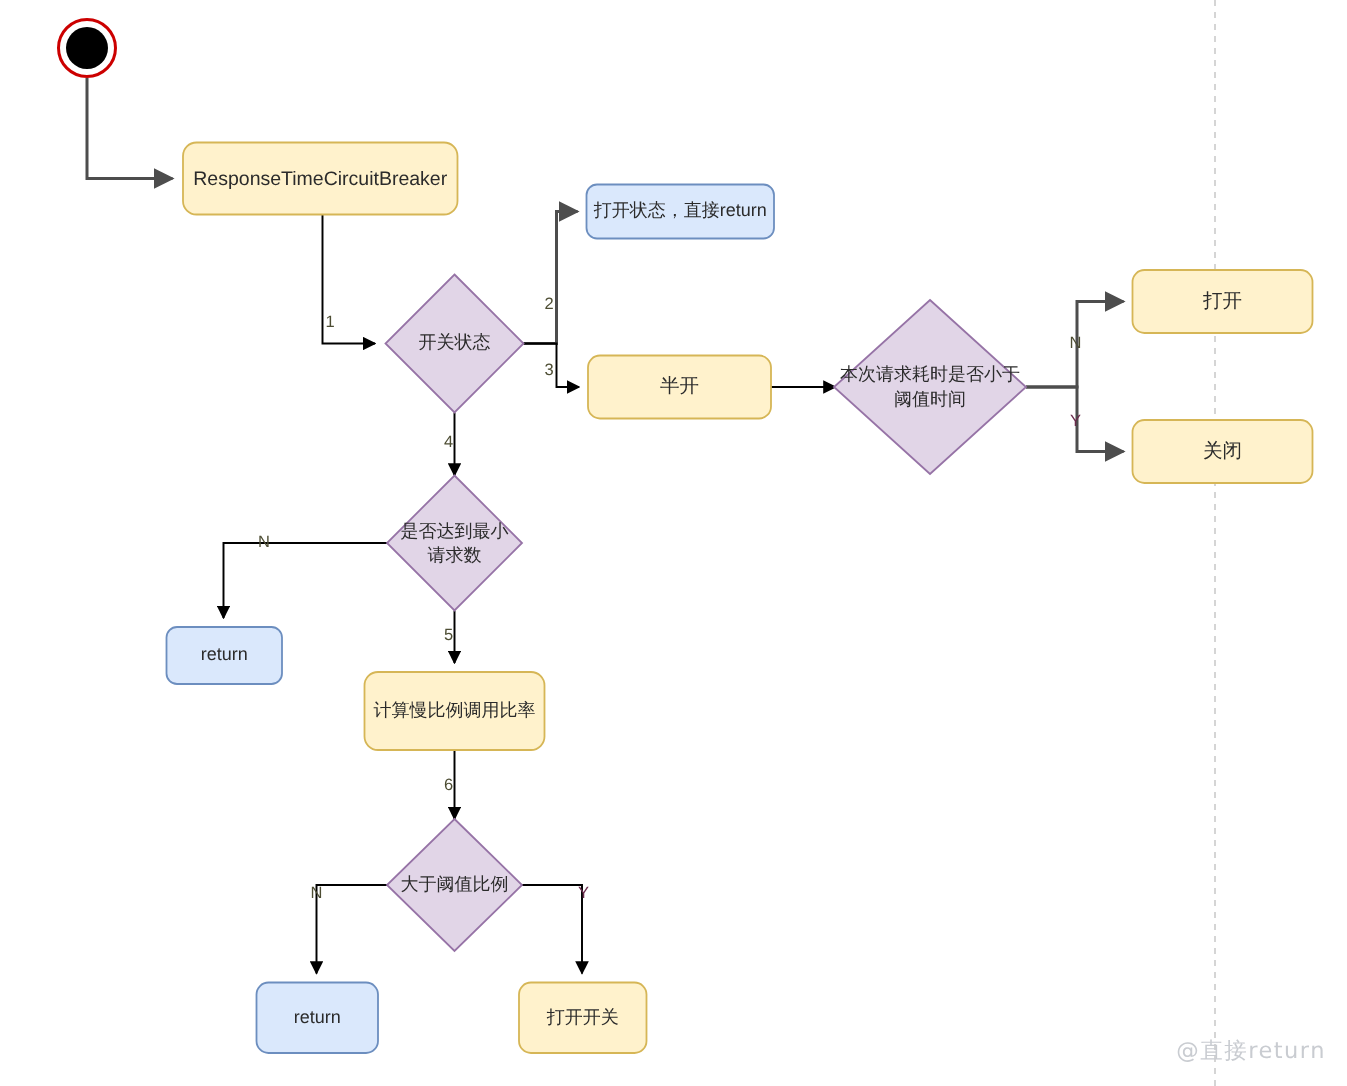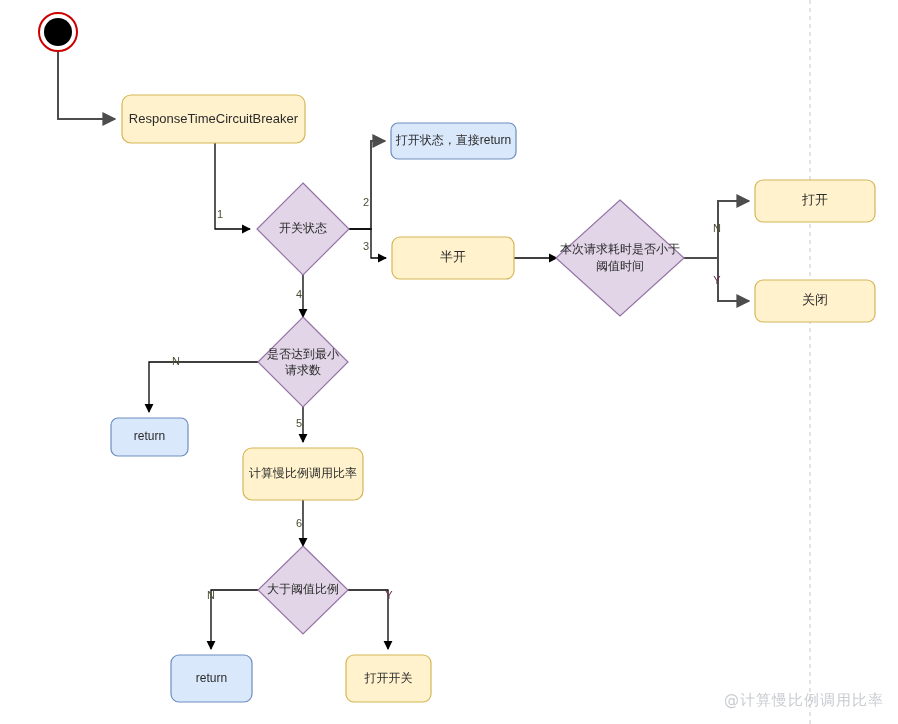--- a/index.html
+++ b/index.html
@@ -213,15 +213,15 @@
 
     <text class="edge-label" x="717" y="229">N</text>
     <text class="edge-label edge-label-y" x="717" y="281">Y</text>
 
     <text class="edge-label" x="176" y="362">N</text>
 
     <text class="edge-label" x="211" y="596">N</text>
     <text class="edge-label edge-label-y" x="389" y="596">Y</text>
   </svg>
 
-  <div class="watermark">@计算慢比例调用比率</div>
+  <div class="watermark">@直接return</div>
 
 </div>
 
 </body></html>

